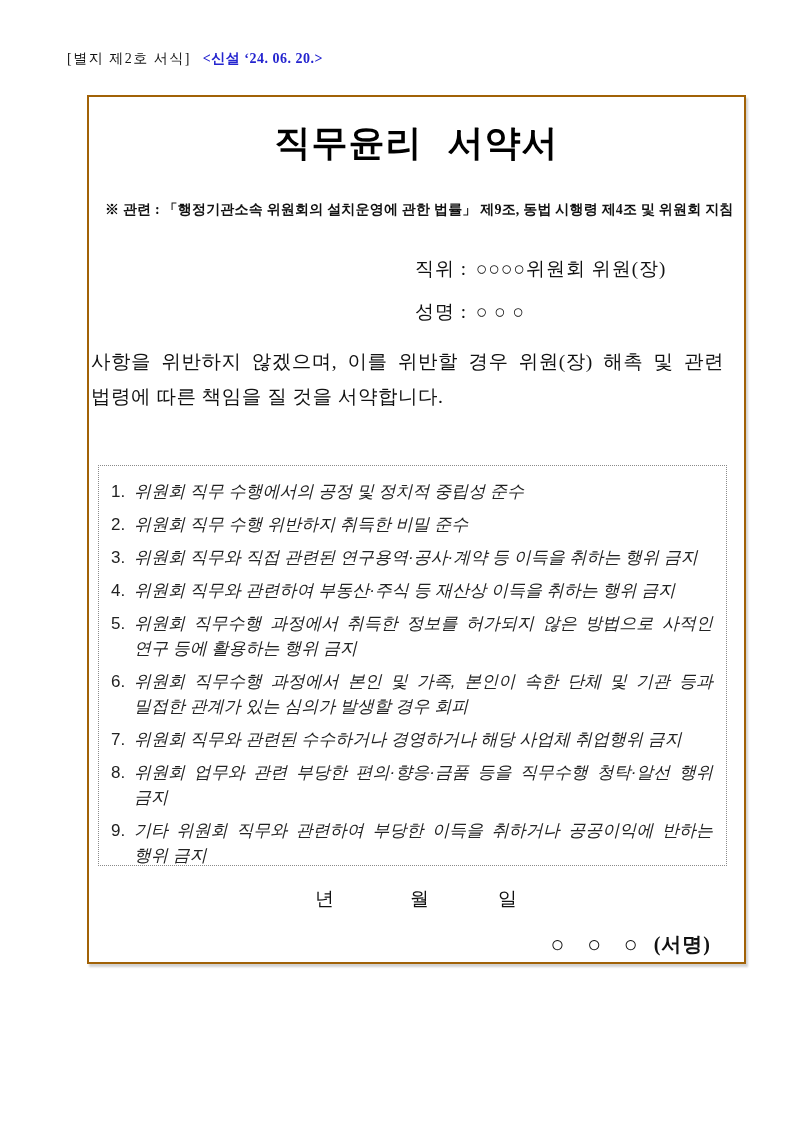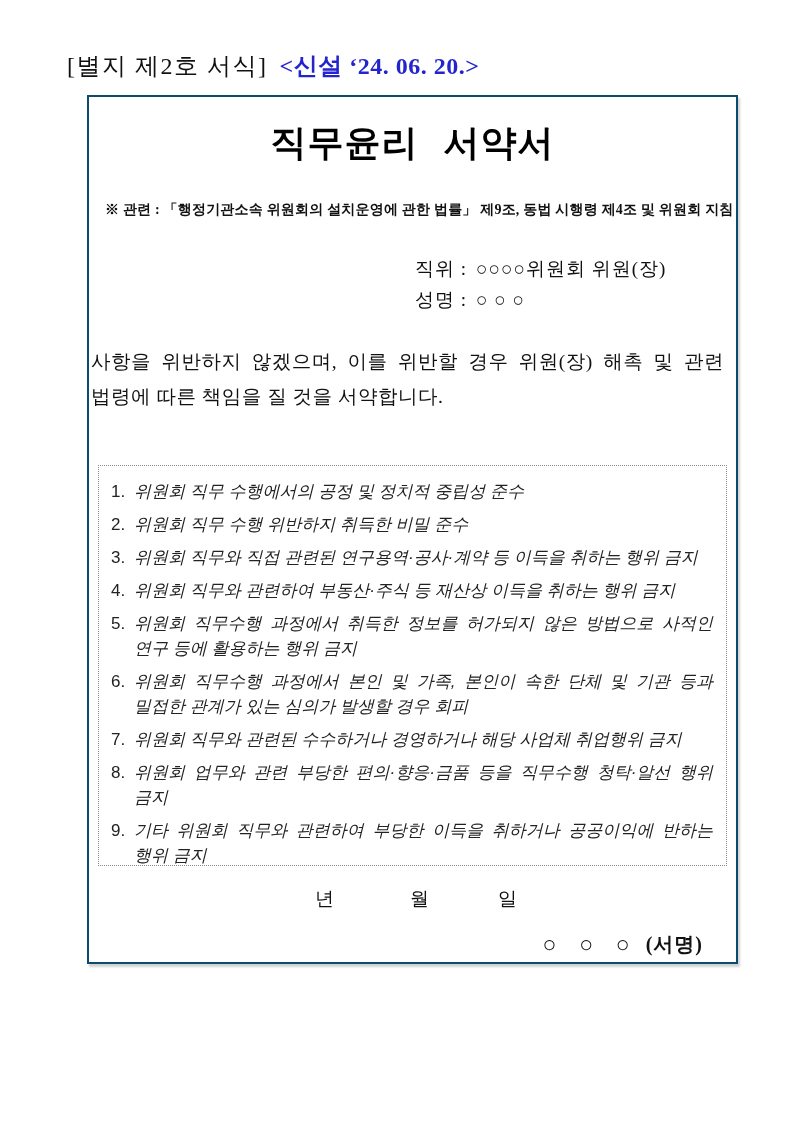--- a/index.html
+++ b/index.html
@@ -2,43 +2,44 @@
 <html lang="ko"><head>
 <meta charset="utf-8">
 <style>
   html,body{margin:0;padding:0;}
   body{
     width:800px;height:1131px;position:relative;background:#ffffff;
     font-family:"Liberation Serif", serif;color:#111;
     -webkit-font-smoothing:antialiased;
   }
   .top-label{
-    position:absolute;left:67px;top:50px;font-size:24px;letter-spacing:1.5px;
+    position:absolute;left:67px;top:50px;font-size:14px;letter-spacing:1.5px;
     white-space:nowrap;
   }
   .top-label .rev{
     color:#2424cf;font-weight:bold;margin-left:12px;letter-spacing:0.5px;
   }
   .doc-box{
     position:absolute;left:87px;top:95px;width:647px;height:865px;
-    border:2px solid #0c4a6e;background:#fff;
+    border:2px solid #a16207;background:#fff;
     box-shadow:2px 3px 2px rgba(0,0,0,0.18);
+    padding-left:8px;
   }
   .title{
     position:absolute;top:22px;left:0;width:100%;margin:0;text-align:center;
     font-family:"Liberation Sans", sans-serif;font-size:36px;font-weight:800;
     letter-spacing:1px;word-spacing:14px;color:#000;
   }
   .reference{
     position:absolute;top:104px;left:16px;width:100%;text-align:left;
     font-size:14px;font-weight:bold;white-space:nowrap;letter-spacing:0.2px;
   }
   .field{position:absolute;left:326px;font-size:19px;letter-spacing:1px;white-space:nowrap;}
   .field-position{top:159px;}
-  .field-name{top:190px;}
+  .field-name{top:202px;}
   .field .label{margin-right:9px;}
   .body-par{
     position:absolute;top:247px;left:2px;width:633px;
     font-size:19.5px;line-height:35px;word-break:keep-all;letter-spacing:0.5px;
   }
   .bline{white-space:nowrap;}
   .bline.just{text-align:justify;text-align-last:justify;}
   .bline.indent{text-indent:25px;}
   .pledge-box{
     position:absolute;top:368px;left:9px;width:629px;height:401px;

